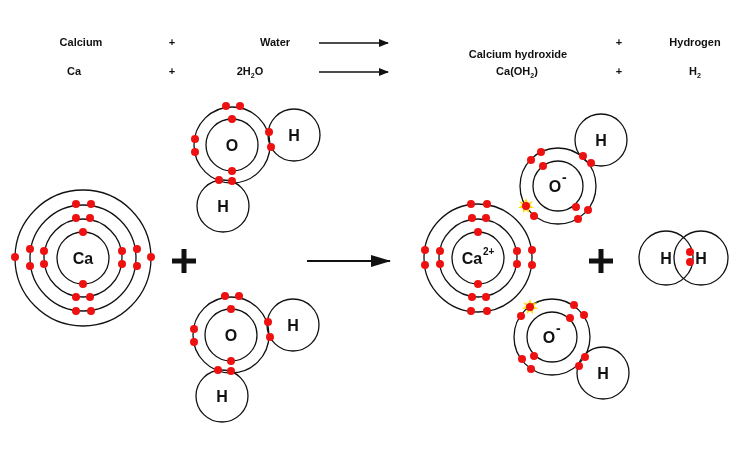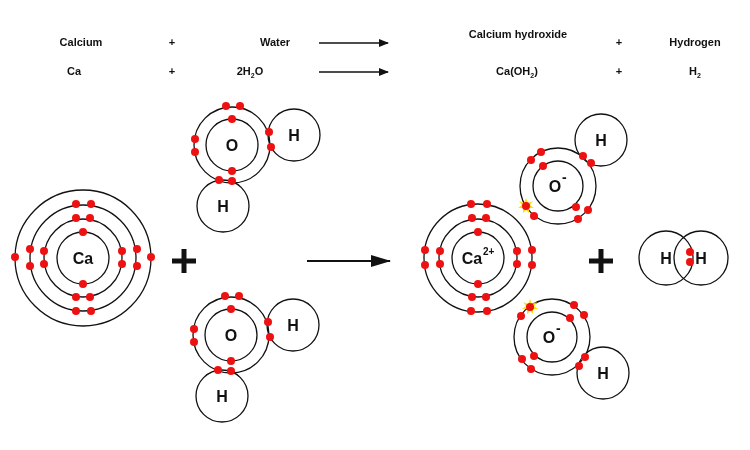--- a/index.html
+++ b/index.html
@@ -8,21 +8,21 @@
   .eq sub{font-size:7px;}
   svg{position:absolute;left:0;top:0;}
   .lbl{font-family:"Liberation Sans",sans-serif;font-weight:bold;fill:#111;}
 </style>
 </head>
 <body>
 
 <div class="eq" style="left:81px;top:36px;">Calcium</div>
 <div class="eq" style="left:172px;top:36px;">+</div>
 <div class="eq" style="left:252px;top:36px;margin-left:23px;">Water</div>
-<div class="eq" style="left:518px;top:28px;">Calcium hydroxide</div>
+<div class="eq" style="left:518px;top:48px;">Calcium hydroxide</div>
 <div class="eq" style="left:619px;top:36px;">+</div>
 <div class="eq" style="left:695px;top:36px;text-align:center;">Hydrogen</div>
 
 <div class="eq" style="left:74px;top:65px;">Ca</div>
 <div class="eq" style="left:172px;top:65px;">+</div>
 <div class="eq" style="left:250px;top:65px;"><span>2H</span><sub>2</sub><span>O</span></div>
 <div class="eq" style="left:517px;top:65px;"><span>Ca(OH</span><sub>2</sub><span>)</span></div>
 <div class="eq" style="left:619px;top:65px;">+</div>
 <div class="eq" style="left:695px;top:65px;"><span>H</span><sub>2</sub></div>
 

